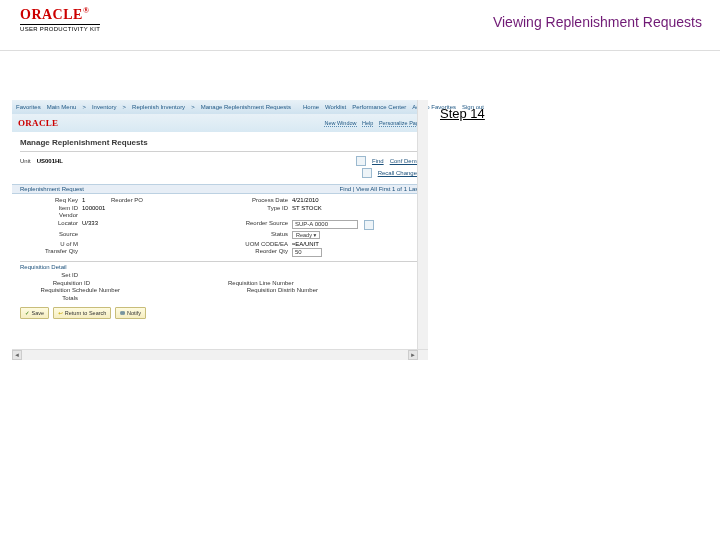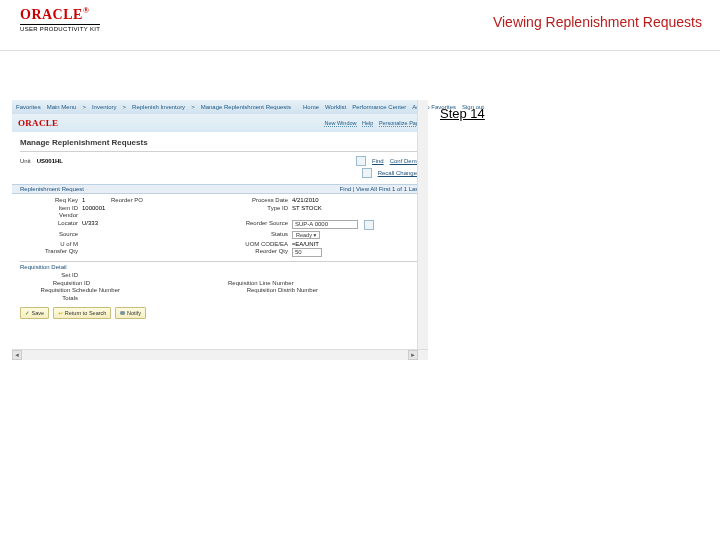--- a/index.html
+++ b/index.html
@@ -44,21 +44,21 @@
     color: #000;
     border-top: 1px solid #000;
     margin-top: 1px;
     padding-top: 1px;
   }
   .page-title-h {
     position: absolute;
     right: 18px;
     top: 14px;
     font-size: 14px;
-    color: #b91c1c;
+    color: #701a75;
   }
   .header-rule {
     position: absolute;
     left: 0; top: 42px;
     width: 100%;
     border: none;
     border-top: 1px solid #ddd;
   }
 
   

